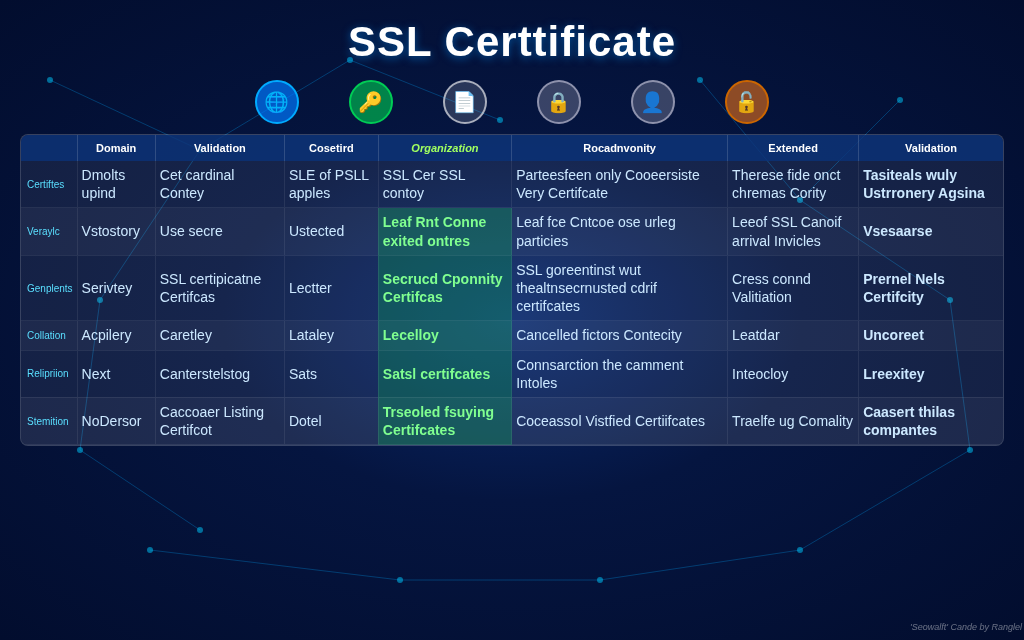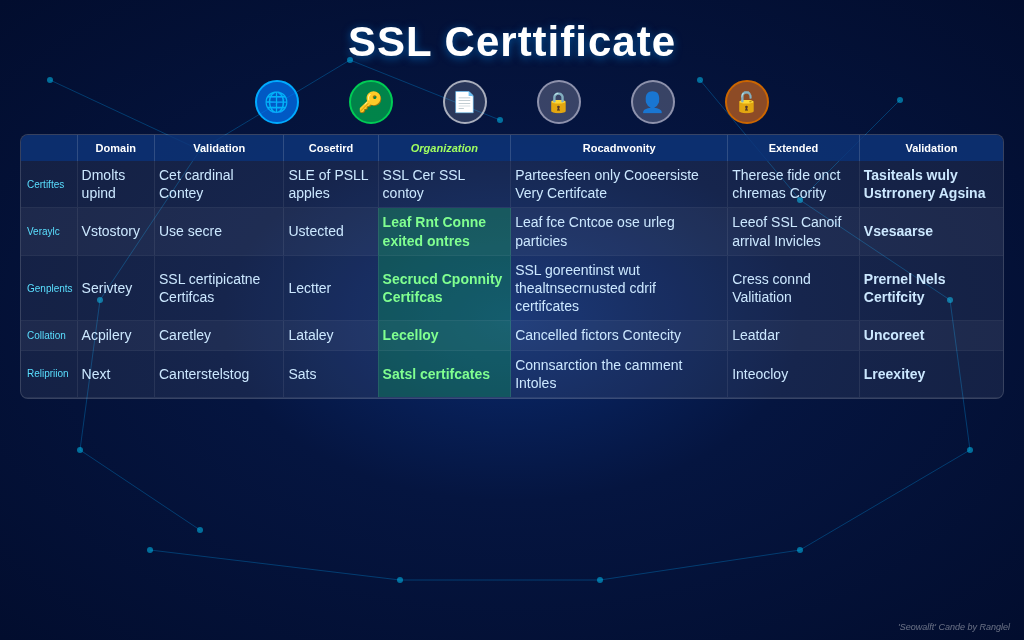--- a/index.html
+++ b/index.html
@@ -141,21 +141,21 @@
 
     td.cell-green {
       background: rgba(0,200,80,0.25);
       color: #80ff90;
       font-weight: 600;
     }
 
     .watermark {
       position: absolute;
       bottom: 8px;
-      right: 14px;
+      right: 2px;
       color: rgba(255,255,255,0.4);
       font-size: 9px;
       font-style: italic;
       z-index: 3;
     }
   </style>
 </head>
 <body>
 
 <div class="bg"></div>
@@ -281,19 +281,29 @@
           <tr>
             <td>Relipriion</td>
             <td>Next</td>
             <td>Canterstelstog</td>
             <td>Sats</td>
             <td class="cell-green">Satsl certifcates</td>
             <td>Connsarction the camment Intoles</td>
             <td>Inteocloy</td>
             <td>Lreexitey</td>
           </tr>
+          <tr>
+            <td>Stemition</td>
+            <td>NoDersor</td>
+            <td>Caccoaer Listing Certifcot</td>
+            <td>Dotel</td>
+            <td class="cell-green">Trseoled fsuying Certifcates</td>
+            <td>Coceassol Vistfied Certiifcates</td>
+            <td>Traelfe ug Comality</td>
+            <td>Caasert thilas compantes</td>
+          </tr>
         </tbody>
     </table>
   </div>
 
 </div>
 
 <div class="watermark">'Seowalft' Cande by Ranglel</div>
 
 </body></html>

